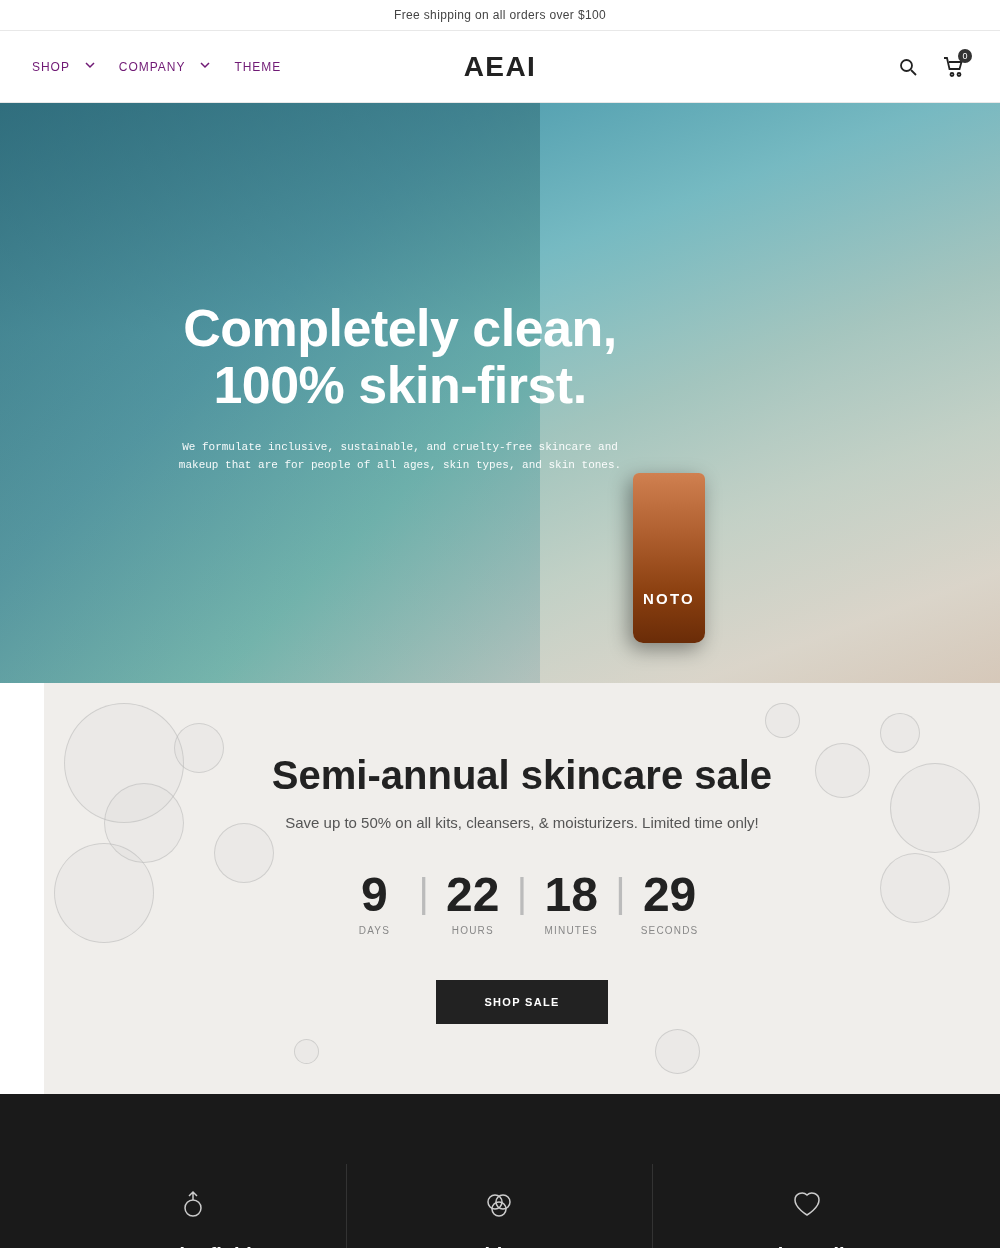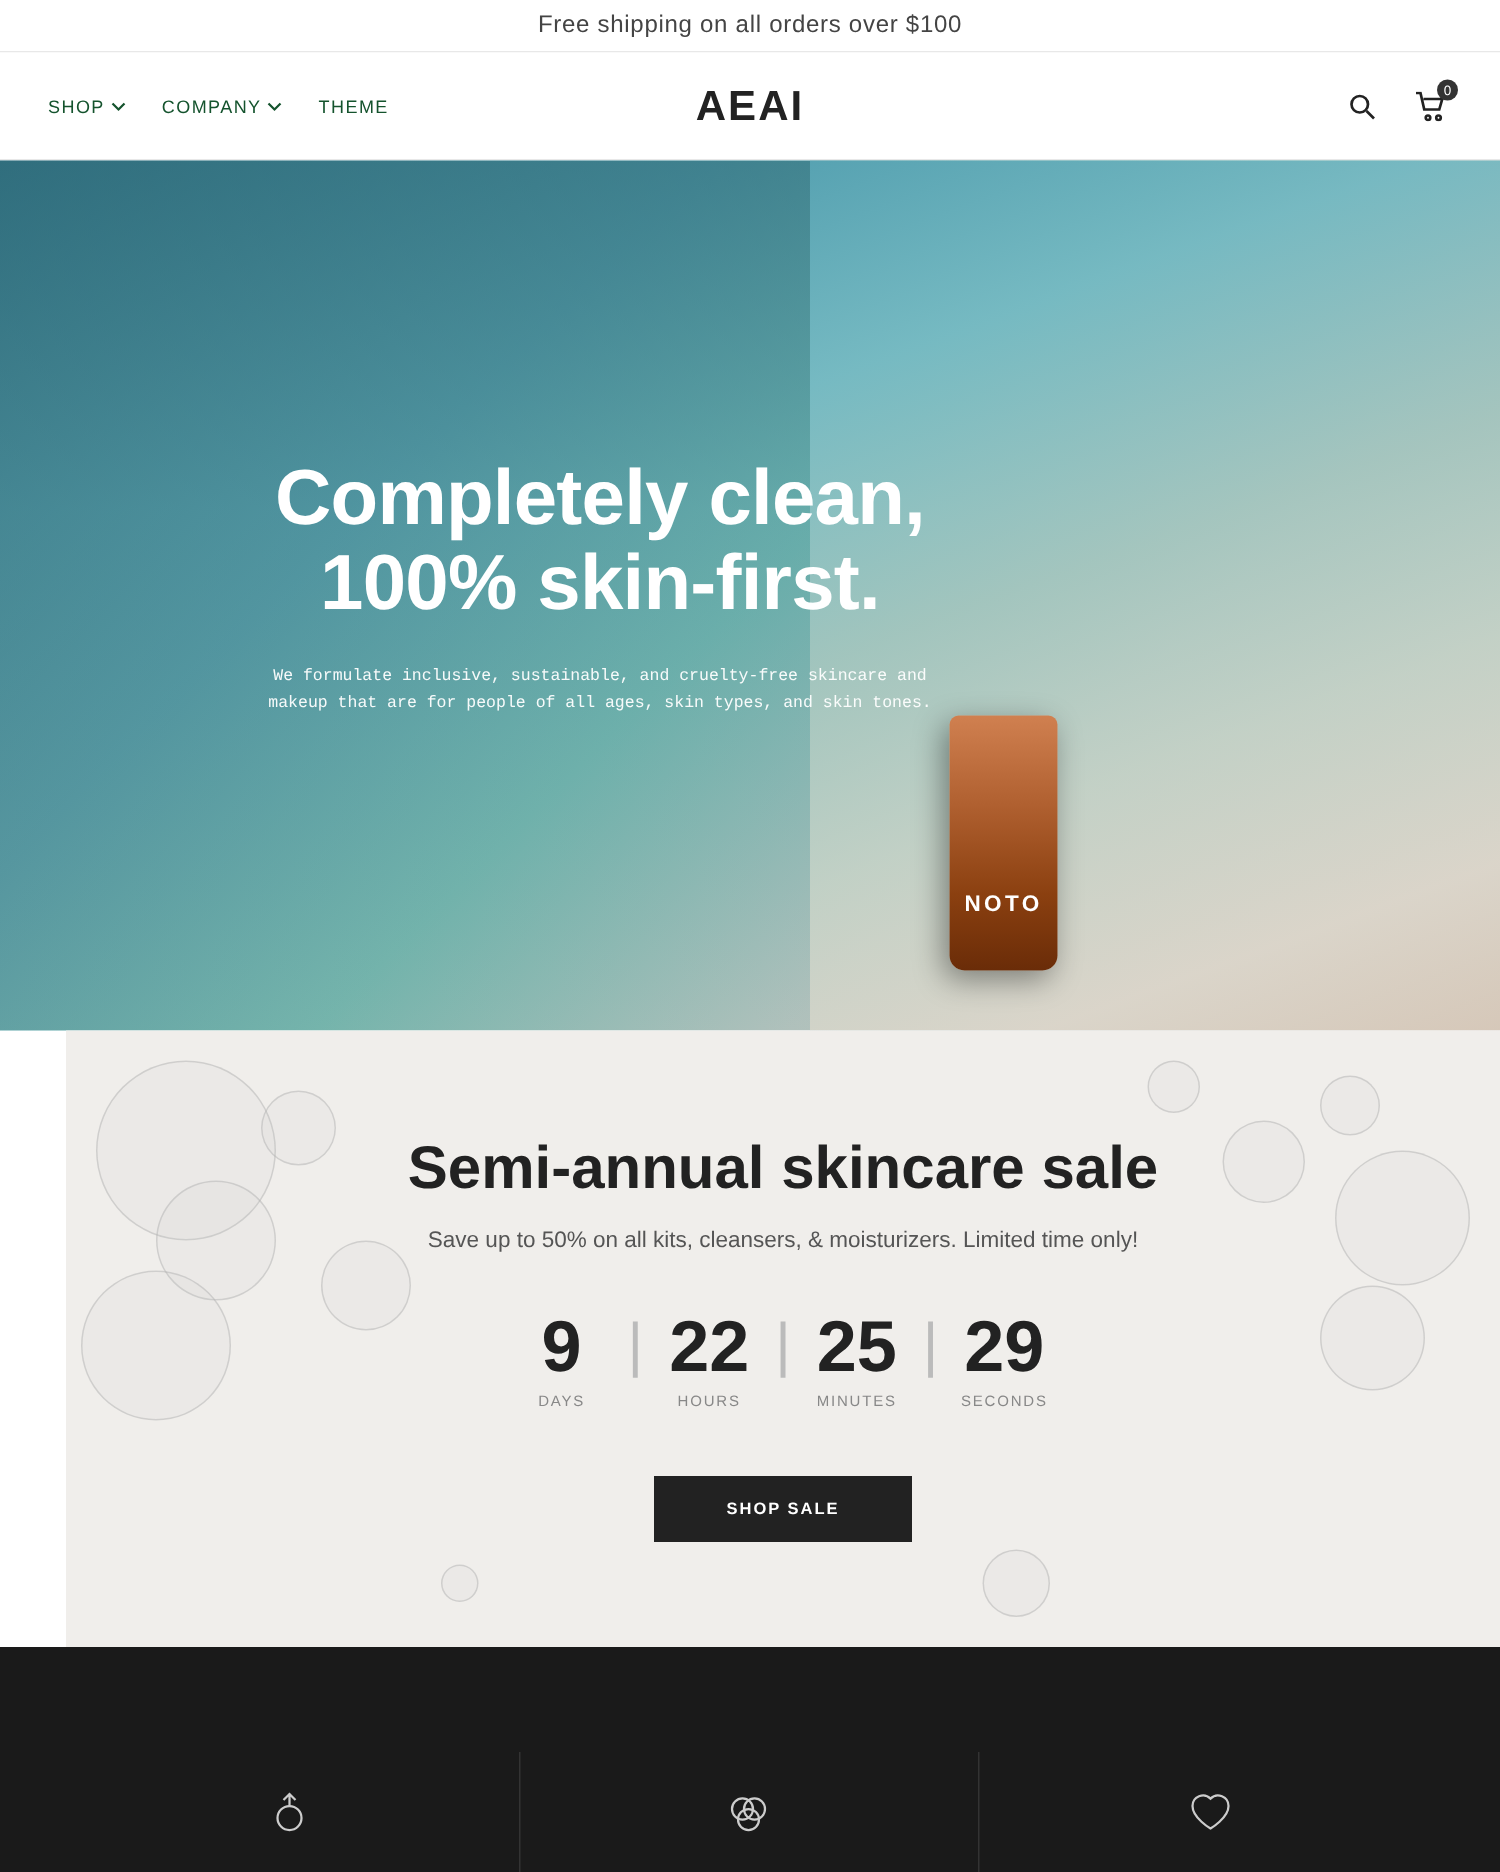--- a/index.html
+++ b/index.html
@@ -4,21 +4,21 @@
   <style>
     *, *::before, *::after { box-sizing: border-box; margin: 0; padding: 0; }
     body { font-family: 'Helvetica Neue', Helvetica, Arial, sans-serif; background: #fff; color: #222; width: 1000px; }
 
     
     .announcement-bar {
       background: #fff;
       border-bottom: 1px solid #e8e8e8;
       text-align: center;
       padding: 8px 0;
-      font-size: 16px;
+      font-size: 12px;
       letter-spacing: 0.03em;
       color: #444;
     }
 
     
     .header {
       display: flex;
       align-items: center;
       justify-content: space-between;
       padding: 0 32px;
@@ -31,23 +31,22 @@
       align-items: center;
       gap: 24px;
     }
     .nav-item {
       font-size: 12px;
       letter-spacing: 0.08em;
       font-weight: 500;
       text-transform: uppercase;
       cursor: pointer;
       display: flex;
-      align-items: center;
-      gap: 4px;
-      color: #14532d;
+      gap: 15px;
+      color: #701a75;
     }
     .nav-item svg { width: 10px; height: 10px; }
     .logo {
       font-size: 28px;
       font-weight: 700;
       letter-spacing: 0.05em;
       color: #222;
       position: absolute;
       left: 50%;
       transform: translateX(-50%);
@@ -345,21 +344,21 @@
       <div class="countdown-number">9</div>
       <div class="countdown-label">DAYS</div>
     </div>
     <div class="countdown-sep">|</div>
     <div class="countdown-item">
       <div class="countdown-number">22</div>
       <div class="countdown-label">HOURS</div>
     </div>
     <div class="countdown-sep">|</div>
     <div class="countdown-item">
-      <div class="countdown-number">25</div>
+      <div class="countdown-number">18</div>
       <div class="countdown-label">MINUTES</div>
     </div>
     <div class="countdown-sep">|</div>
     <div class="countdown-item">
       <div class="countdown-number">29</div>
       <div class="countdown-label">SECONDS</div>
     </div>
   </div>
 
   <button class="btn-dark">SHOP SALE</button>

